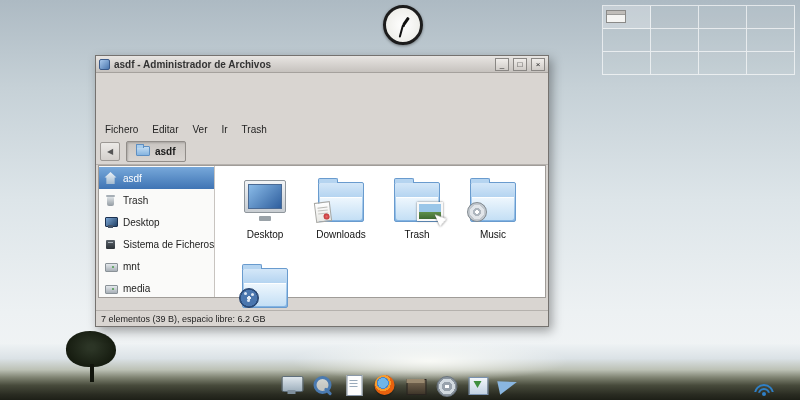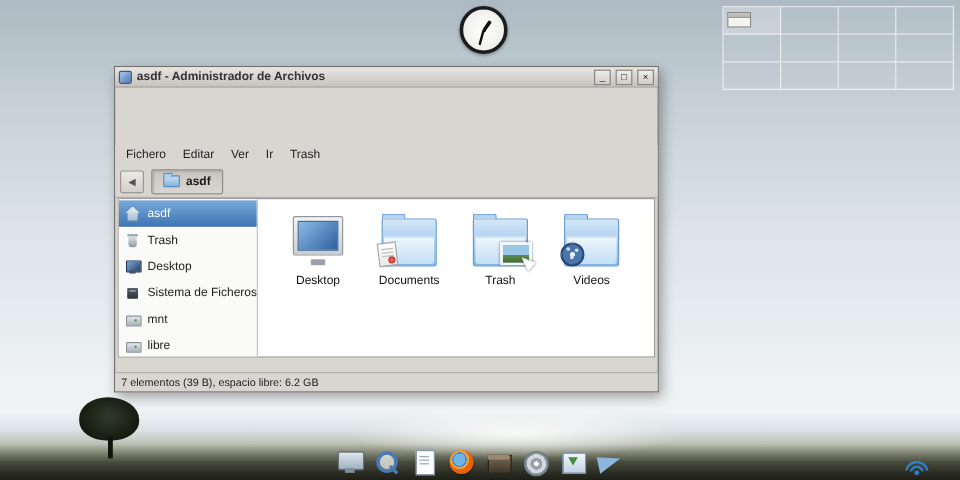--- a/index.html
+++ b/index.html
@@ -259,47 +259,54 @@
         <div class="side-item">
           <div class="si si-computer"></div>
           <span>Sistema de Ficheros</span>
         </div>
         <div class="side-item">
           <div class="si si-drive"></div>
           <span>mnt</span>
         </div>
         <div class="side-item">
           <div class="si si-drive"></div>
-          <span>libre</span>
+          <span>media</span>
         </div>
       </div>
 
       <div class="icon-view">
         <div class="file-item">
           <div class="big-icon">
             <div class="monitor">
               <div class="monitor-screen"></div>
             </div>
             <div class="monitor-stand"></div>
           </div>
           <div class="file-label">Desktop</div>
         </div>
         <div class="file-item">
           <div class="big-icon">
             <div class="bfolder"></div>
             <div class="emb emb-doc"></div>
           </div>
-          <div class="file-label">Documents</div>
+          <div class="file-label">Downloads</div>
         </div>
         <div class="file-item">
           <div class="big-icon">
             <div class="bfolder"></div>
             <div class="emb emb-photo"></div>
           </div>
           <div class="file-label">Trash</div>
+        </div>
+        <div class="file-item">
+          <div class="big-icon">
+            <div class="bfolder"></div>
+            <div class="emb emb-cd"></div>
+          </div>
+          <div class="file-label">Music</div>
         </div>
         <div class="file-item">
           <div class="big-icon">
             <div class="bfolder"></div>
             <div class="emb emb-reel"></div>
           </div>
           <div class="file-label">Videos</div>
         </div>
       </div>
     </div>

